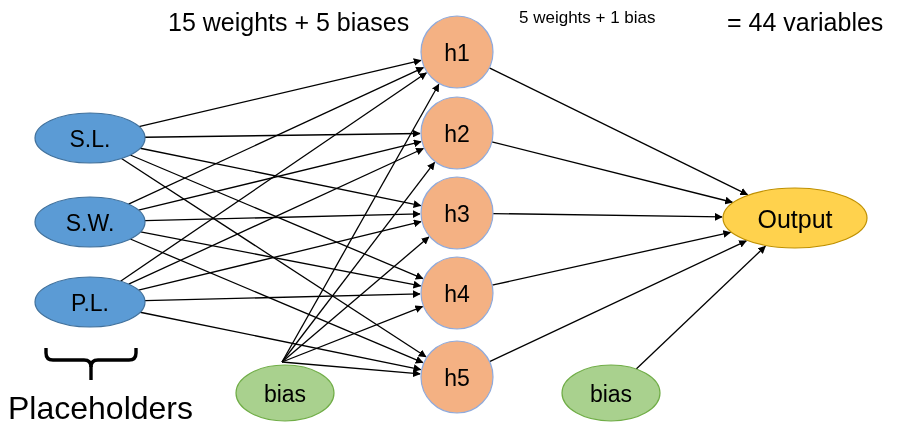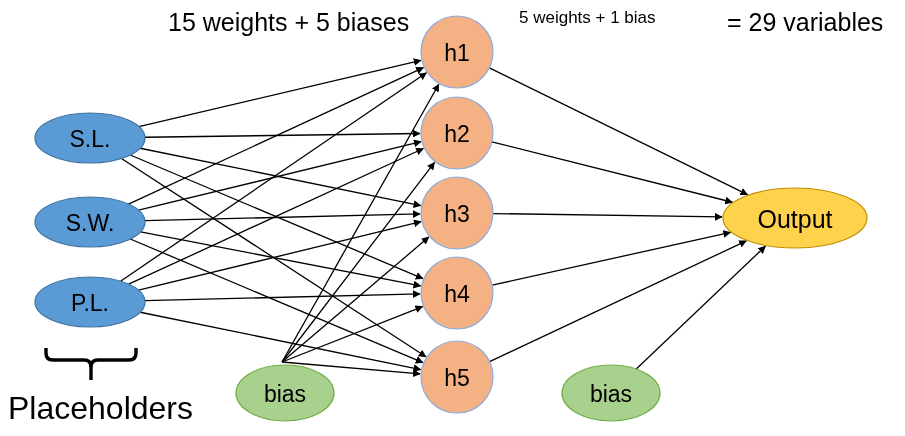--- a/index.html
+++ b/index.html
@@ -122,17 +122,17 @@
       </g>
     <g id="bracket-layer">
         <path d="M 46 348 L 46 353 Q 46 360 53 360 L 84 360 Q 91 360 91 367 Q 91 360 98 360 L 129 360 Q 136 360 136 353 L 136 348" fill="none" stroke="#000000" stroke-width="3.4" stroke-linecap="butt"></path>
         <line x1="91" y1="366" x2="91" y2="380" stroke="#000000" stroke-width="3.4"></line>
       </g>
   </svg>
 
   <div id="annotations-layer">
       <div class="anno" style="left: 168px; top: 8px; font-size: 25px;">15 weights + 5 biases</div>
       <div class="anno" style="left: 519px; top: 8px; font-size: 17px;">5 weights + 1 bias</div>
-      <div class="anno" style="left: 727px; top: 8px; font-size: 25px;">= 29 variables</div>
+      <div class="anno" style="left: 727px; top: 8px; font-size: 25px;">= 44 variables</div>
       <div class="anno" style="left: 8px; top: 390px; font-size: 32px;">Placeholders</div>
     </div>
 
 </div>
 
 </body></html>

